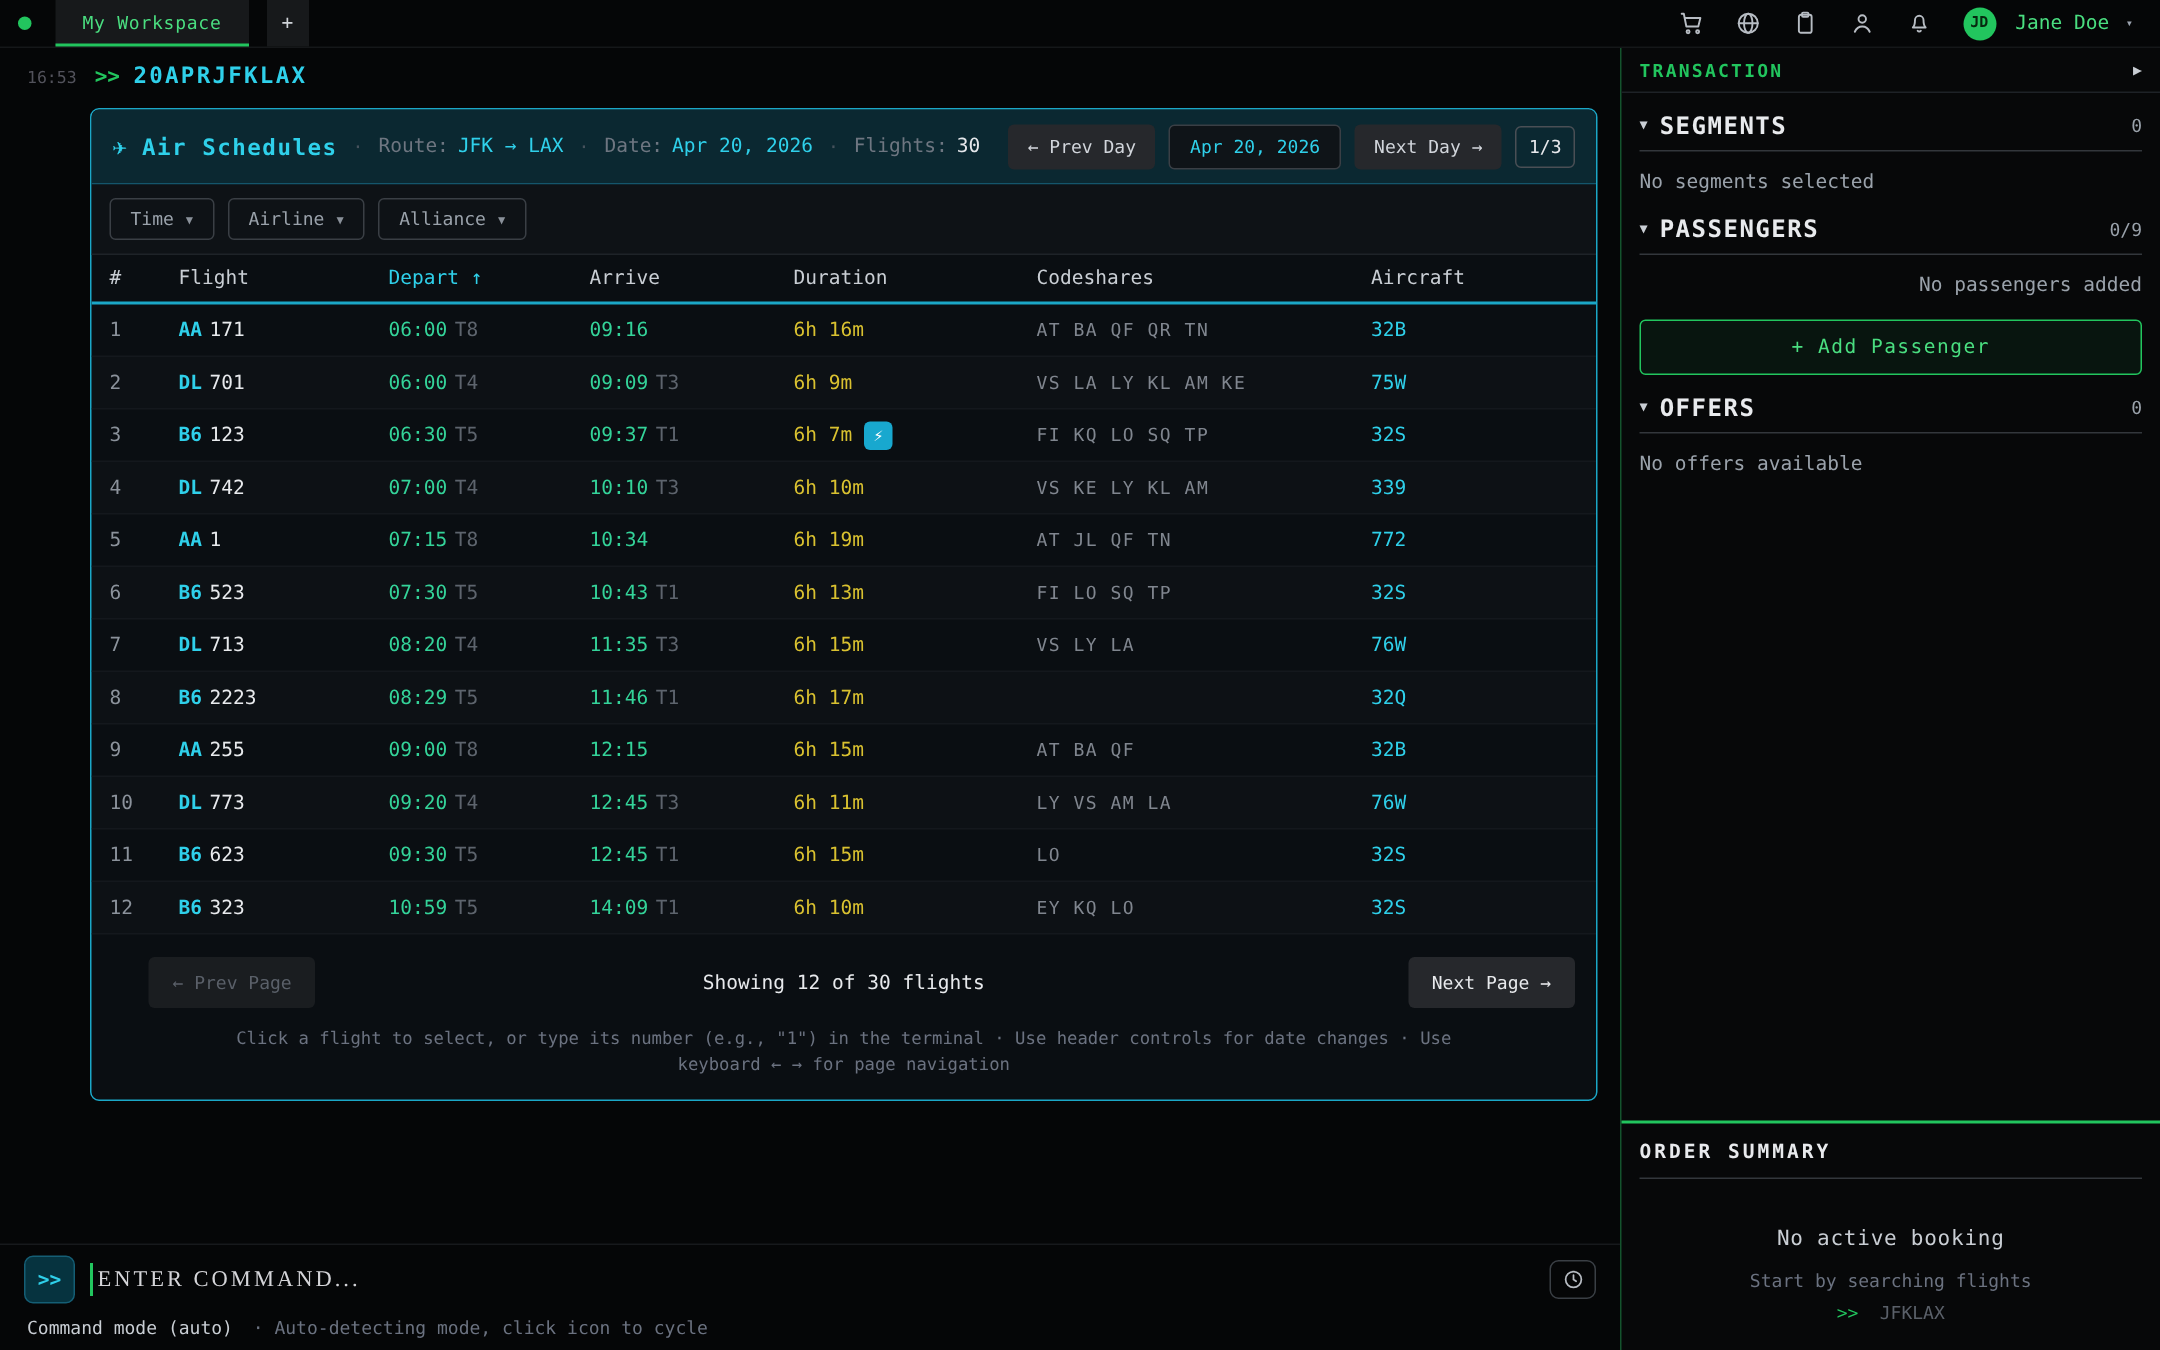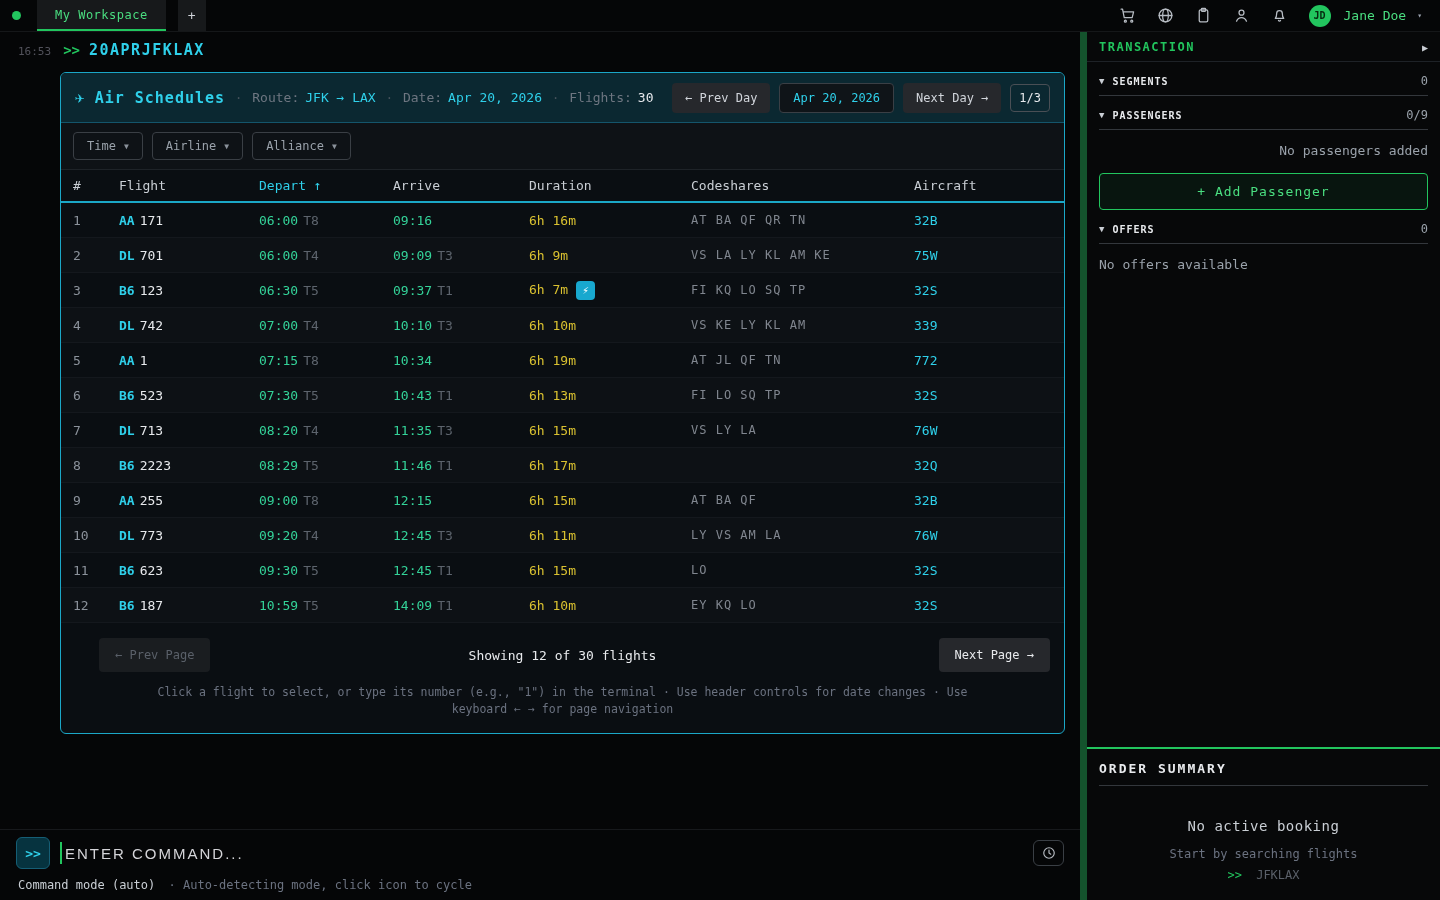--- a/index.html
+++ b/index.html
@@ -87,42 +87,42 @@
     padding:2px 70px 16px; }
 
   
   .cmdbar { border-top:1px solid #17191c; padding:7px 16px 0; }
   .cmd-row { display:flex; align-items:center; }
   .mode-box { width:34px; height:32px; border:1px solid #155e75; border-radius:6px;
     background:#06333f; color:#2fd0ea; font-size:13px; font-weight:bold;
     display:flex; align-items:center; justify-content:center; cursor:pointer; }
   .caret { width:2px; height:22px; background:#22c55e; margin:0 3px 0 10px; }
   .cmd-input { flex:1; background:transparent; border:none; outline:none; color:#e5e7eb;
-    font-family:Liberation Sans, sans-serif; font-size:15px; letter-spacing:2px; }
+    font-family:Liberation Serif, serif; font-size:15px; letter-spacing:2px; }
   .cmd-input::placeholder { color:#d4d4d8; opacity:1; }
   .hist-btn { width:31px; height:26px; border:1px solid #3a3f45; border-radius:6px;
     background:transparent; color:#9aa2ab; display:flex; align-items:center;
     justify-content:center; cursor:pointer; }
   .hist-btn svg { width:14px; height:14px; }
   .cmd-status { margin:9px 0 8px 2px; font-size:12px; }
   .cs-strong { color:#c9ced4; }
   .cs-rest { color:#6b7280; margin-left:6px; }
 
   
-  .sidebar { width:360px; border-left:7px solid #14532d; background:#070809;
+  .sidebar { width:360px; border-left:1px solid #14532d; background:#070809;
     display:flex; flex-direction:column; }
   .txn-bar { display:flex; align-items:center; justify-content:space-between;
     padding:8px 12px 7px; border-bottom:1px solid #1e2227; }
   .txn-title { color:#22c55e; font-size:12px; font-weight:bold; letter-spacing:1.5px; }
   .txn-arrow { color:#c9ced4; font-size:10px; cursor:pointer; }
   .side-section { padding:12px 12px 0; }
   .sec-head { display:flex; align-items:center; border-bottom:1px solid #33373c;
     padding-bottom:7px; cursor:pointer; }
   .sec-tri { color:#c9ced4; font-size:9px; margin-right:8px; }
-  .sec-title { color:#e8eaed; font-size:10px; font-weight:bold; letter-spacing:1px; }
+  .sec-title { color:#e8eaed; font-size:16px; font-weight:bold; letter-spacing:1px; }
   .sec-count { margin-left:auto; color:#9aa2ab; font-size:12px; }
   .sec-empty { color:#9aa2ab; font-size:13px; padding:13px 0 2px; }
   .sec-empty.center { text-align:right; }
   .add-pass-btn { display:block; width:100%; margin-top:13px; padding:10px 0;
     background:rgba(34,197,94,0.07); border:1px solid #22c55e; border-radius:4px;
     color:#4ade80; font-family:inherit; font-size:13px; letter-spacing:1px; cursor:pointer; }
   .side-spacer { flex:1; }
   .order-summary { border-top:2px solid #22c55e; padding:12px 12px 18px; }
   .os-title { color:#e8eaed; font-size:13px; font-weight:bold; letter-spacing:2px;
     border-bottom:1px solid #33373c; padding-bottom:9px; }
@@ -425,21 +425,21 @@
             </span>
             <span>
               <span class="c-dur">6h 15m</span>
             </span>
             <span class="c-codes">LO</span>
             <span class="c-acft">32S</span>
           </div>
             <div class="tgrid trow">
             <span class="c-num">12</span>
             <span>
-              <span class="c-airline">B6</span><span class="c-fltno">187</span>
+              <span class="c-airline">B6</span><span class="c-fltno">323</span>
             </span>
             <span>
               <span class="c-time">10:59</span><span class="c-term">T5</span>
             </span>
             <span>
               <span class="c-time">14:09</span><span class="c-term">T1</span>
             </span>
             <span>
               <span class="c-dur">6h 10m</span>
             </span>
@@ -485,20 +485,21 @@
       <span class="txn-title">TRANSACTION</span>
       <span class="txn-arrow">▶</span>
     </div>
 
     <div class="side-section">
       <div class="sec-head">
         <span class="sec-tri">▼</span>
         <span class="sec-title">SEGMENTS</span>
         <span class="sec-count">0</span>
       </div>
+      <div class="sec-empty">No segments selected</div>
     </div>
 
     <div class="side-section">
       <div class="sec-head">
         <span class="sec-tri">▼</span>
         <span class="sec-title">PASSENGERS</span>
         <span class="sec-count">0/9</span>
       </div>
       <div class="sec-empty center">No passengers added</div>
       <button class="add-pass-btn">+ Add Passenger</button>

